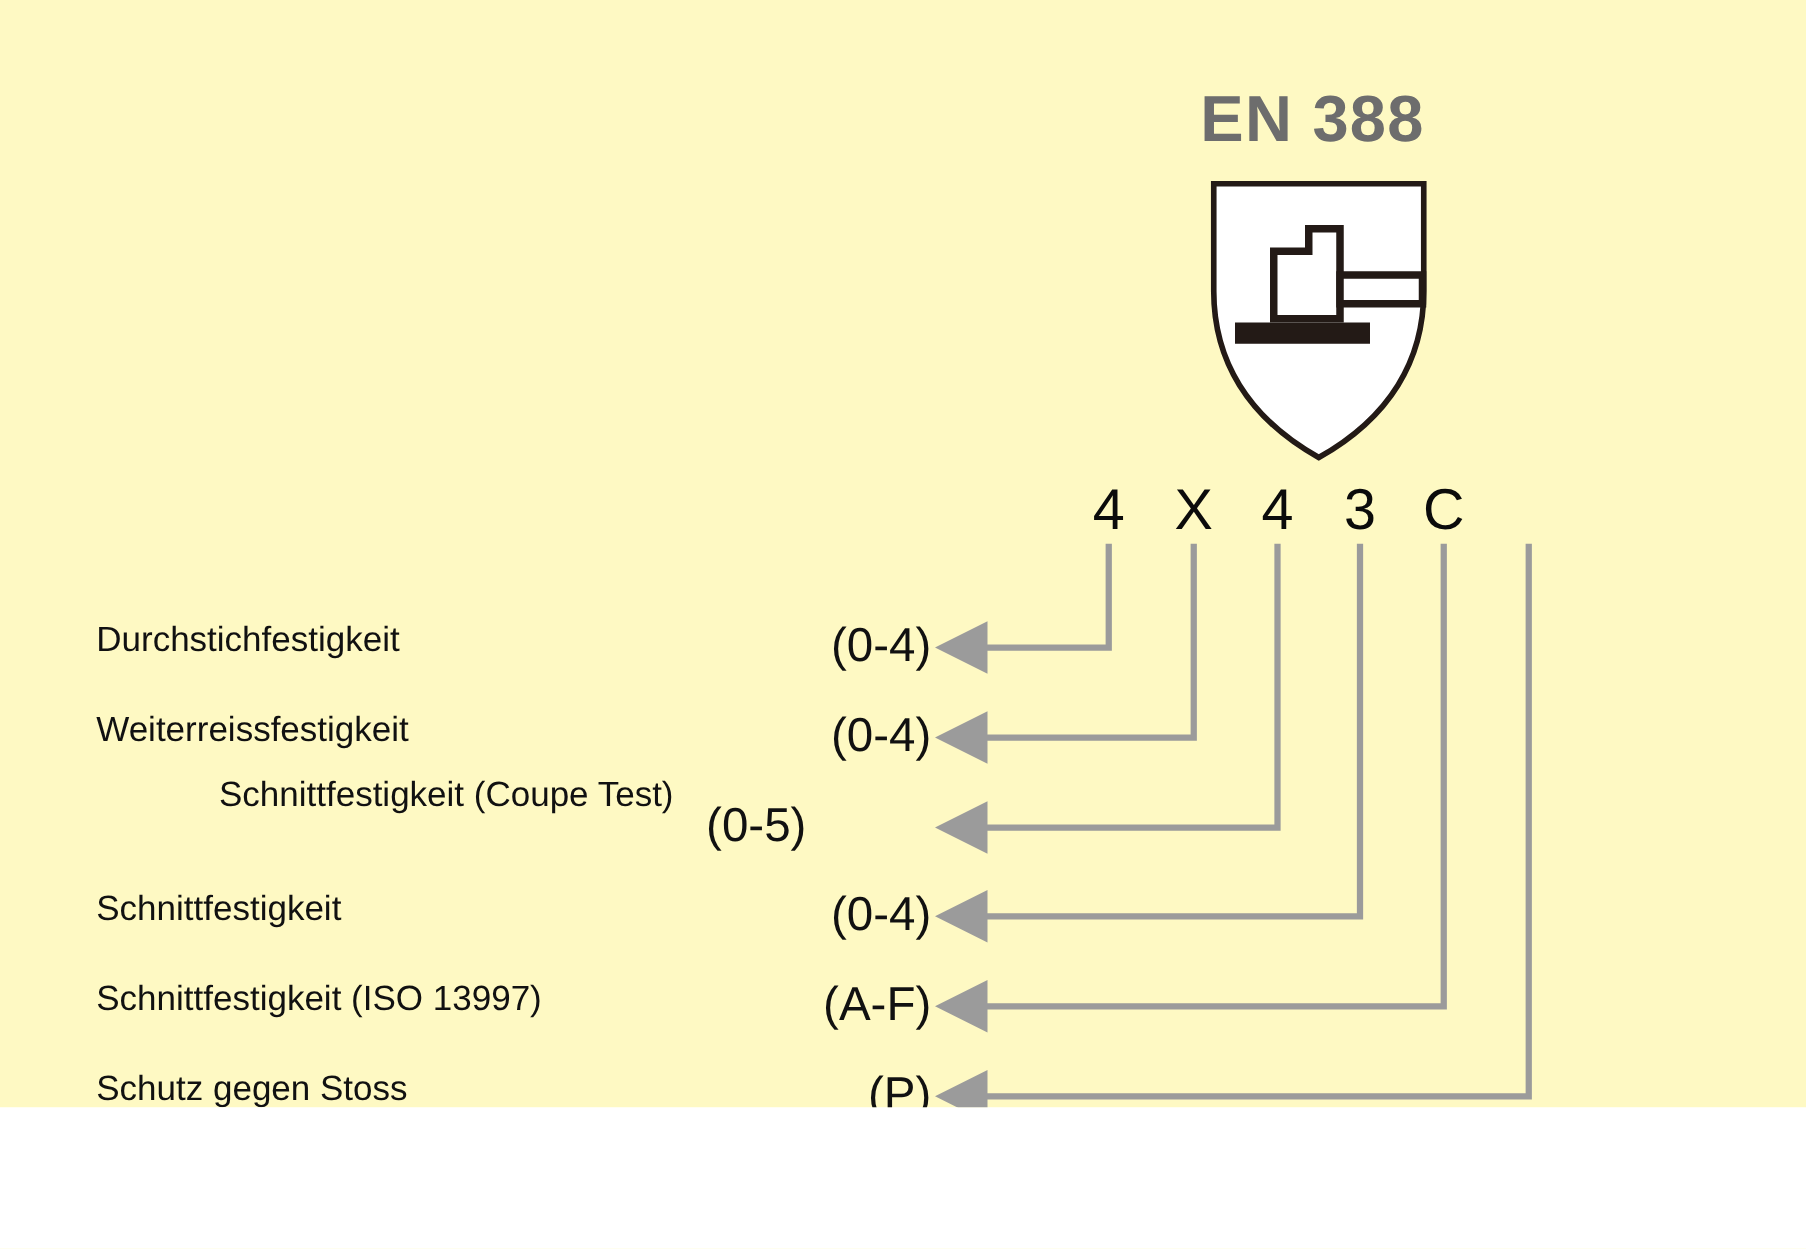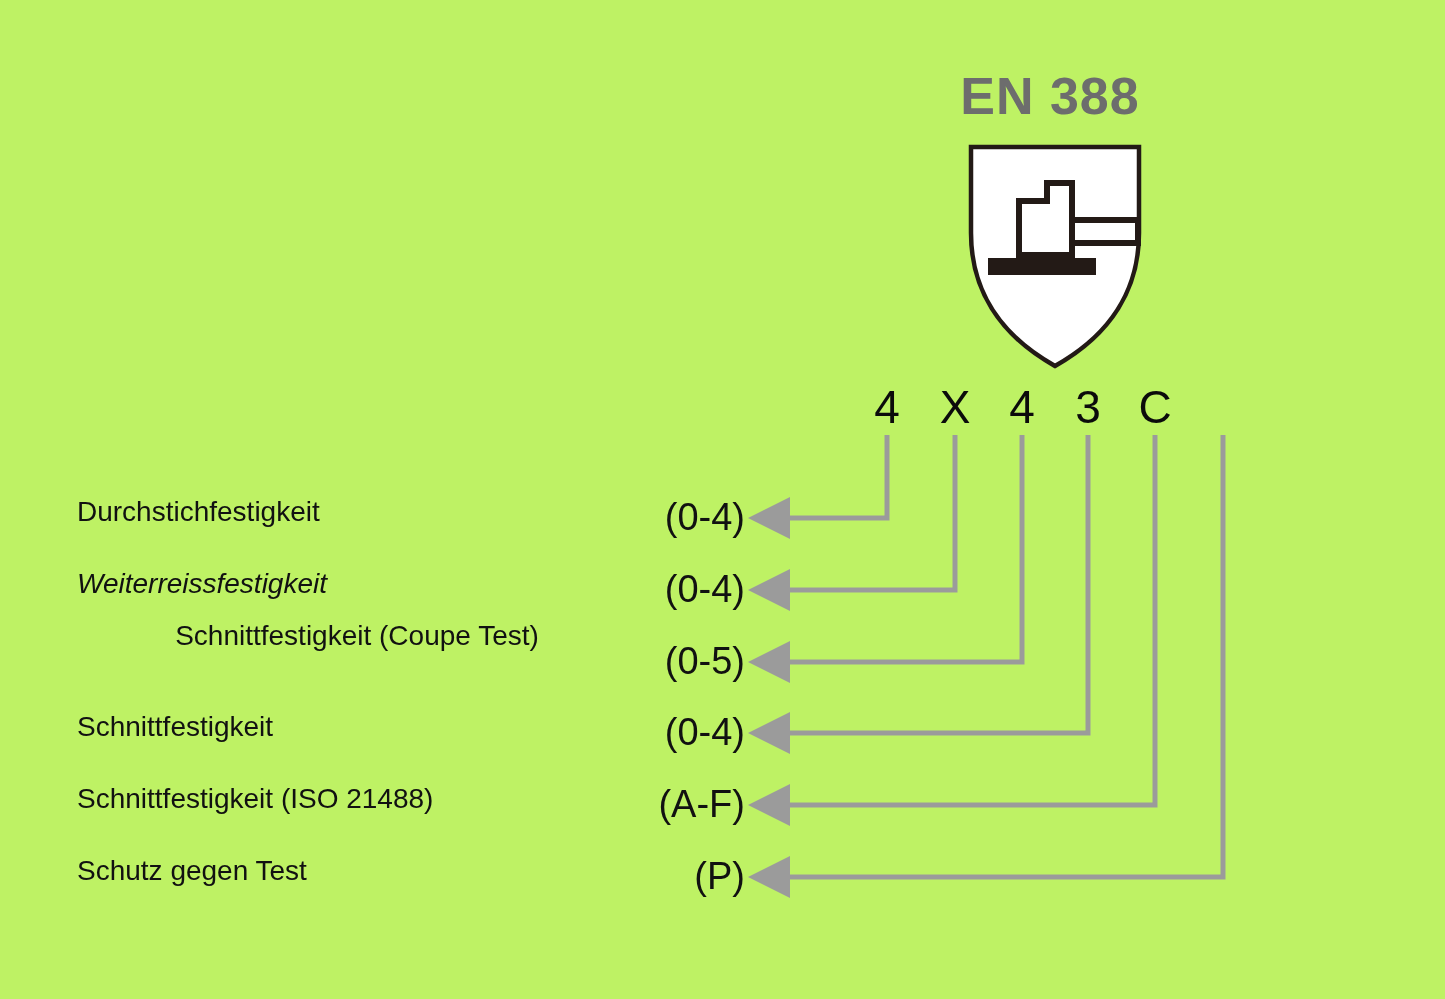--- a/index.html
+++ b/index.html
@@ -6,22 +6,22 @@
     margin: 0;
     padding: 0;
     background: #ffffff;
   }
   body {
     font-family: "Liberation Sans", sans-serif;
   }
   #canvas {
     position: relative;
     width: 1445px;
-    height: 999px;
-    background: #bef264;
+    height: 886px;
+    background: #fef9c3;
     overflow: hidden;
   }
 
   
   #en-title {
     position: absolute;
     left: 935px;
     top: 70px;
     width: 230px;
     text-align: center;
@@ -126,28 +126,28 @@
       <polygon points="748,662 790,641 790,683"></polygon>
       <polygon points="748,733 790,712 790,754"></polygon>
       <polygon points="748,805 790,784 790,826"></polygon>
       <polygon points="748,877 790,856 790,898"></polygon>
     </g>
   </svg>
 
   <div class="row-label" style="top:498px;">Durchstichfestigkeit</div>
   <div class="row-range" style="top:498px;">(0-4)</div>
 
-  <div class="row-label" style="top:570px;font-style:italic;">Weiterreissfestigkeit</div>
+  <div class="row-label" style="top:570px;">Weiterreissfestigkeit</div>
   <div class="row-range" style="top:570px;">(0-4)</div>
 
   <div class="row-label" style="top:622px;text-align:center;">Schnittfestigkeit (Coupe Test)</div>
-  <div class="row-range" style="top:642px;">(0-5)</div>
+  <div class="row-range" style="top:642px;text-align:center;">(0-5)</div>
 
   <div class="row-label" style="top:713px;">Schnittfestigkeit</div>
   <div class="row-range" style="top:713px;">(0-4)</div>
 
-  <div class="row-label" style="top:785px;">Schnittfestigkeit (ISO 21488)</div>
+  <div class="row-label" style="top:785px;">Schnittfestigkeit (ISO 13997)</div>
   <div class="row-range" style="top:785px;">(A-F)</div>
 
-  <div class="row-label" style="top:857px;">Schutz gegen Test</div>
+  <div class="row-label" style="top:857px;">Schutz gegen Stoss</div>
   <div class="row-range" style="top:857px;">(P)</div>
 
 </div>
 
 </body></html>

